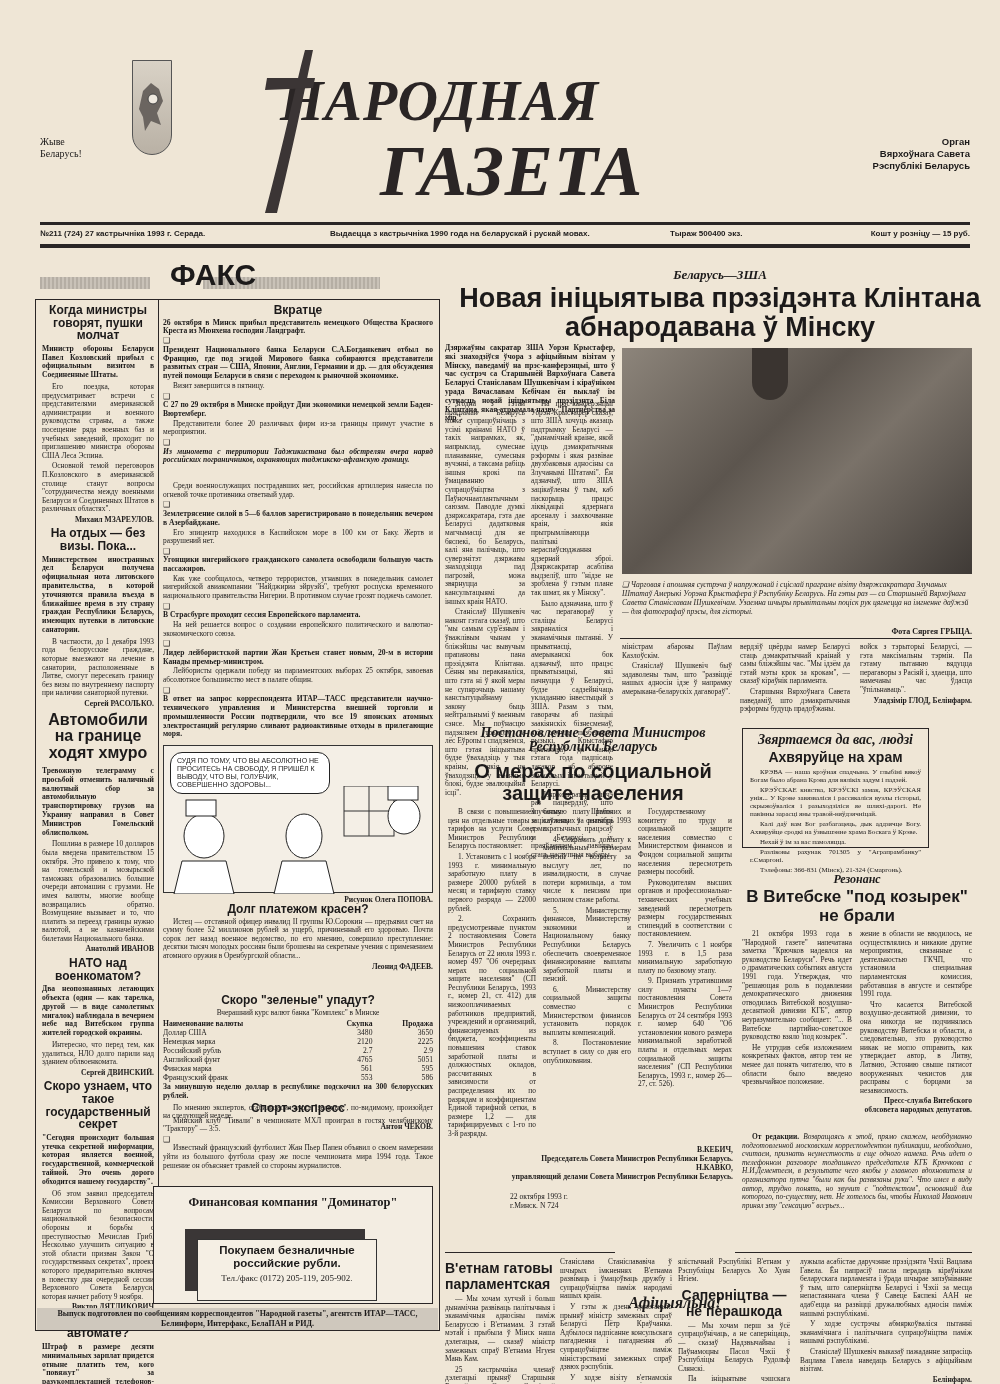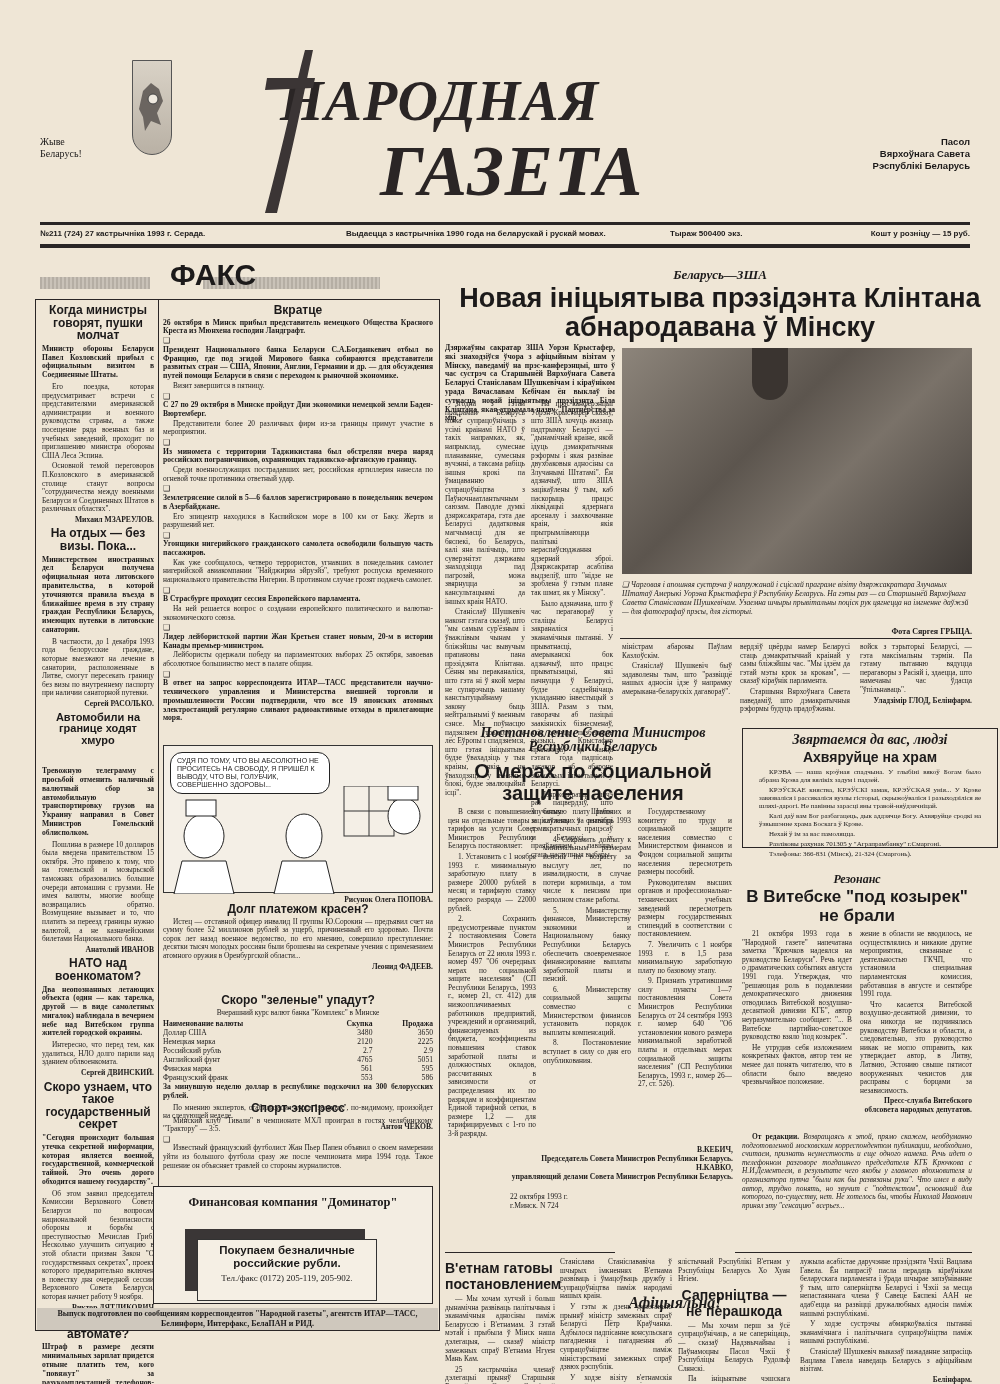--- a/index.html
+++ b/index.html
@@ -46,29 +46,29 @@
 </div>
 <div class="abs masthead-title" style="left:280px;top:62px;font-size:56px;line-height:78px;">НАРОДНАЯ</div>
 <div class="abs masthead-title" style="left:380px;top:135px;font-size:72px;line-height:72px;">ГАЗЕТА</div>
 <div class="abs" style="left:255px;top:48px;width:60px;height:170px;">
   <svg width="60" height="170" viewBox="0 0 60 170">
       <path d="M50 2 C40 40 30 90 10 165 L22 165 C38 100 48 50 58 2 Z" fill="#3b3535"></path>
       <path d="M12 30 L60 30 L58 40 L10 42 Z" fill="#3b3535"></path>
     </svg>
 </div>
 <div class="abs sans" style="right:30px;top:136px;font-size:9.5px;line-height:12px;font-weight:bold;text-align:right;">
-  <div>Пасол</div>
+  <div>Орган</div>
   <div>Вярхоўнага Савета</div>
   <div>Рэспублікі Беларусь</div>
 </div>
 
 <div class="abs rule" style="left:40px;top:222px;width:930px;height:3px;"></div>
 <div class="abs sans" style="left:40px;top:229px;width:930px;height:12px;font-size:8px;font-weight:bold;">
   <span class="abs" style="left:0;">№211 (724) 27 кастрычніка 1993 г. Серада.</span>
-  <span class="abs" style="left:306px;">Выдаецца з кастрычніка 1990 года на беларускай і рускай мовах.</span>
+  <span class="abs" style="left:290px;">Выдаецца з кастрычніка 1990 года на беларускай і рускай мовах.</span>
   <span class="abs" style="left:630px;">Тыраж 500400 экз.</span>
   <span class="abs" style="right:0;">Кошт у розніцу — 15 руб.</span>
 </div>
 <div class="abs rule" style="left:40px;top:244px;width:930px;height:4px;"></div>
 
 <div class="abs fax-bar" style="left:40px;top:277px;width:110px;"></div>
 <div class="abs fax-bar" style="left:203px;top:277px;width:177px;"></div>
 <div class="abs sans" style="left:170px;top:260px;font-size:30px;font-weight:bold;line-height:30px;">ФАКС</div>
 
 <div class="abs box" style="left:35px;top:299px;width:405px;height:1032px;"></div>
@@ -82,21 +82,21 @@
     <p>Основной темой переговоров П.Козловского в американской столице станут вопросы "сотрудничества между военными Беларуси и Соединенных Штатов в различных областях".</p>
     <div class="byline">Михаил МЗАРЕУЛОВ.</div>
   </div>
   <div>
     <div class="hd" style="font-size:12px;margin-bottom:3px;">На отдых — без визы. Пока...</div>
     <div class="lead">Министерством иностранных дел Беларуси получена официальная нота литовского правительства, в которой уточняются правила въезда в ближайшее время в эту страну граждан Республики Беларусь, имеющих путевки в литовские санатории.</div>
     <p>В частности, до 1 декабря 1993 года белорусские граждане, которые выезжают на лечение в санатории, расположенные в Литве, смогут пересекать границу без визы по внутреннему паспорту при наличии санаторной путевки.</p>
     <div class="byline">Сергей РАСОЛЬКО.</div>
   </div>
   <div>
-    <div class="hd" style="font-size:11px;margin-bottom:21px;">Автомобили на границе ходят хмуро</div>
+    <div class="hd" style="font-size:16px;margin-bottom:5px;">Автомобили на границе ходят хмуро</div>
     <div class="lead">Тревожную телеграмму с просьбой отменить наличный валютный сбор за автомобильную транспортировку грузов на Украину направил в Совет Министров Гомельский облисполком.</div>
     <p>Пошлина в размере 10 долларов была введена правительством 15 октября. Это привело к тому, что на гомельской и мозырьской таможнях образовались большие очереди автомашин с грузами. Не имея валюты, многие вообще возвращались обратно. Возмущение вызывает и то, что платить за переезд границы нужно валютой, а не казначейскими билетами Национального банка.</p>
     <div class="byline">Анатолий ИВАНОВ</div>
   </div>
   <div>
     <div class="hd" style="font-size:12px;margin-bottom:3px;">НАТО над военкоматом?</div>
     <div class="lead">Два неопознанных летающих объекта (один — как тарелка, другой — в виде самолетных мигалок) наблюдала в вечернем небе над Витебском группа жителей городской окраины.</div>
     <p>Интересно, что перед тем, как удалиться, НЛО долго парили над зданием облвоенкомата.</p>
     <div class="byline">Сергей ДВИНСКИЙ.</div>
   </div>
@@ -123,21 +123,21 @@
       <div class="lead" style="margin-bottom:1px;">Президент Национального банка Беларуси С.А.Богданкевич отбыл во Францию, где под эгидой Мирового банка собираются представители развитых стран — США, Японии, Англии, Германии и др. — для обсуждения путей помощи Беларуси в связи с переходом к рыночной экономике.</div>
       <p>Визит завершится в пятницу.</p>
       <div style="font-size:8px;">❑</div>
     </div>
   <div>
       <div class="lead" style="margin-bottom:1px;">С 27 по 29 октября в Минске пройдут Дни экономики немецкой земли Баден-Вюртемберг.</div>
       <p>Представители более 20 различных фирм из-за границы примут участие в мероприятии.</p>
       <div style="font-size:8px;">❑</div>
     </div>
   <div>
-      <div class="lead" style="margin-bottom:1px;">Из миномета с территории Таджикистана был обстрелян вчера наряд российских пограничников, охраняющих таджикско-афганскую границу.</div>
+      <div class="lead" style="margin-bottom:17px;font-style:italic;">Из миномета с территории Таджикистана был обстрелян вчера наряд российских пограничников, охраняющих таджикско-афганскую границу.</div>
       <p>Среди военнослужащих пострадавших нет, российская артиллерия нанесла по огневой точке противника ответный удар.</p>
       <div style="font-size:8px;">❑</div>
     </div>
   <div>
       <div class="lead" style="margin-bottom:1px;">Землетрясение силой в 5—6 баллов зарегистрировано в понедельник вечером в Азербайджане.</div>
       <p>Его эпицентр находился в Каспийском море в 100 км от Баку. Жертв и разрушений нет.</p>
       <div style="font-size:8px;">❑</div>
     </div>
   <div>
       <div class="lead" style="margin-bottom:1px;">Угонщики нигерийского гражданского самолета освободили большую часть пассажиров.</div>
@@ -310,21 +310,21 @@
   <div>В.КЕБИЧ,</div>
   <div>Председатель Совета Министров Республики Беларусь.</div>
   <div>Н.КАВКО,</div>
   <div>управляющий делами Совета Министров Республики Беларусь.</div>
 </div>
 <div class="abs" style="left:510px;top:1192px;font-size:7.6px;line-height:9px;">
   <div>22 октября 1993 г.</div>
   <div>г.Минск. N 724</div>
 </div>
 
-<div class="abs box" style="left:742px;top:728px;width:256px;height:120px;padding:3px 16px;">
+<div class="abs box" style="left:742px;top:728px;width:187px;height:120px;padding:3px 7px;">
   <div class="serif ital" style="text-align:center;font-size:14px;font-weight:bold;">Звяртаемся да вас, людзі</div>
   <div class="hd" style="font-size:14px;margin:2px 0 3px;">Ахвяруйце на храм</div>
   <div class="body-text" style="font-size:7px;line-height:8px;">
     <p>КРЭВА — наша крэўная спадчына. У глыбіні вякоў Богам было абрана Крэва для вялікіх задум і падзей.</p>
     <p>КРЭЎСКАЕ княства, КРЭЎСКІ замак, КРЭЎСКАЯ унія... У Крэве завязваліся і рассякаліся вузлы гісторыі, скрыжоўваліся і разыходзіліся яе шляхі-дарогі. Не павінны зарасці яны травой-няўдзячніцай.</p>
     <p>Калі даў вам Бог разбагацець, дык аддзячце Богу. Ахвяруйце сродкі на ўзвышэнне храма Боскага ў Крэве.</p>
     <p>Нехай ў ім за вас памоляцца.</p>
     <p>Разліковы рахунак 701305 у "Аграпрамбанку" г.Смаргоні.</p>
     <p>Тэлефоны: 366-831 (Мінск), 21-324 (Смаргонь).</p>
   </div>
@@ -342,21 +342,21 @@
   <div class="byline" style="text-align:right;">Пресс-служба Витебского облсовета народных депутатов.</div>
 </div>
 <div class="abs body-text ital" style="left:742px;top:1133px;width:230px;">
   <p><b style="font-style:normal;">От редакции.</b> <span>Возвращаясь к этой, прямо скажем, необдуманно подготовленной московским корреспондентом публикации, необходимо, считаем, признать неуместность и еще одного намека. Речь идет о телефонном разговоре тогдашнего председателя КГБ Крючкова с Н.И.Дементеем, в результате чего якобы у главного вдохновителя и организатора путча "были как бы развязаны руки". Что имел в виду автор, трудно понять, но звучит с "подтекстом", оснований для которого, по-существу, нет. Не хотелось бы, чтобы Николай Иванович принял эту "сенсацию" всерьез...</span></p>
 </div>
 
 <div class="abs rule" style="left:445px;top:1252px;width:170px;height:1px;"></div>
 <div class="abs serif ital" style="left:615px;top:1294px;width:120px;text-align:center;font-size:16px;font-weight:bold;">Афіцыяльна!</div>
 <div class="abs rule" style="left:735px;top:1252px;width:237px;height:1px;"></div>
 
-<div class="abs hd" style="left:445px;top:1260px;width:110px;font-size:14px;line-height:16px;text-align:left;">В'етнам гатовы постановлением</div>
+<div class="abs hd" style="left:445px;top:1260px;width:110px;font-size:14px;line-height:16px;text-align:left;">В'етнам гатовы парламентская</div>
 <div class="abs body-text" style="left:445px;top:1295px;width:110px;">
   <p>— Мы хочам хутчэй і больш дынамічна развіваць палітычныя і эканамічныя адносіны паміж Беларуссю і В'етнамам. З гэтай мэтай і прыбыла ў Мінск наша дэлегацыя, — сказаў міністр замежных спраў В'етнама Нгуен Мань Кам.</p>
   <p>25 кастрычніка членаў дэлегацыі прыняў Старшыня Вярхоўнага Савета Станіслаў Шушкевіч. У ходзе сустрэчы кіраўнік в'етнамскай дэлегацыі запэўніў</p>
 </div>
 <div class="abs body-text" style="left:560px;top:1258px;width:112px;">
   <p style="text-indent:0;">Станіслава Станіслававіча ў шчырых імкненнях В'етнама развіваць і ўмацоўваць дружбу і супрацоўніцтва паміж народамі нашых краін.</p>
   <p>У гэты ж дзень дэлегацыю прыняў міністр замежных спраў Беларусі Пётр Краўчанка. Адбылося падпісанне консульскага пагаднення і пагаднення аб супрацоўніцтве паміж міністэрствамі замежных спраў дзвюх рэспублік.</p>
   <p>У ходзе візіту в'етнамскія дыпламаты сустрэліся з намеснікам Старшыні Савета Міністраў Міхаілам Касцікавым.</p>
 
 </div>

